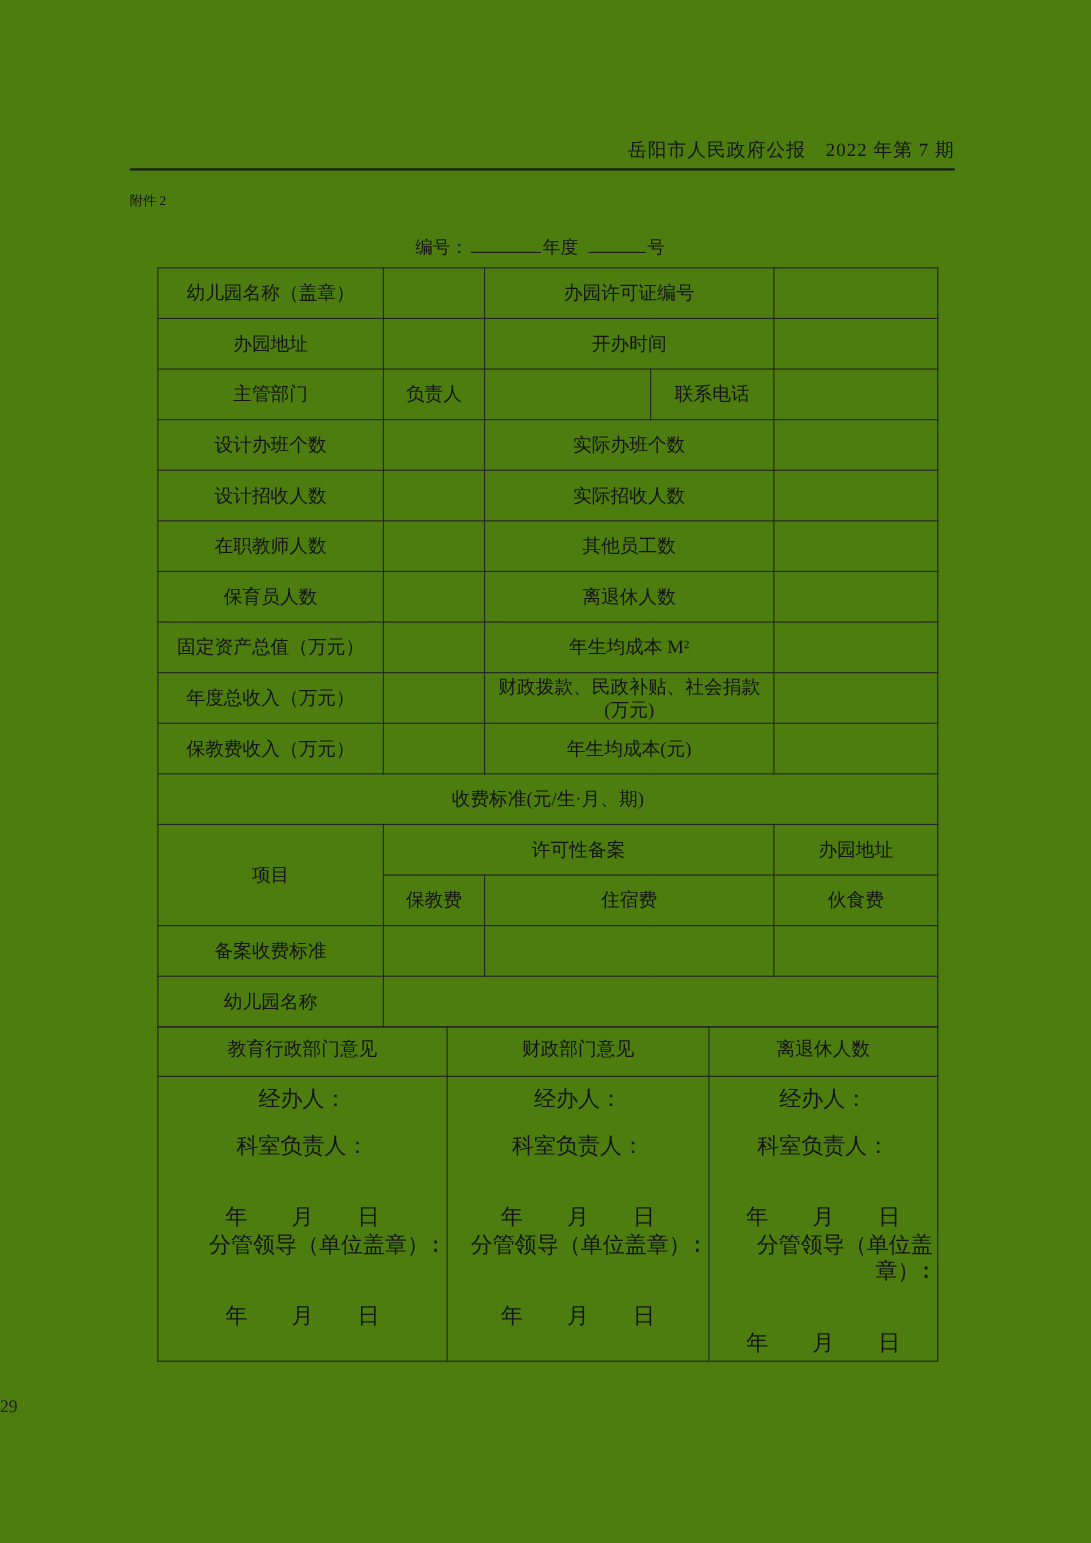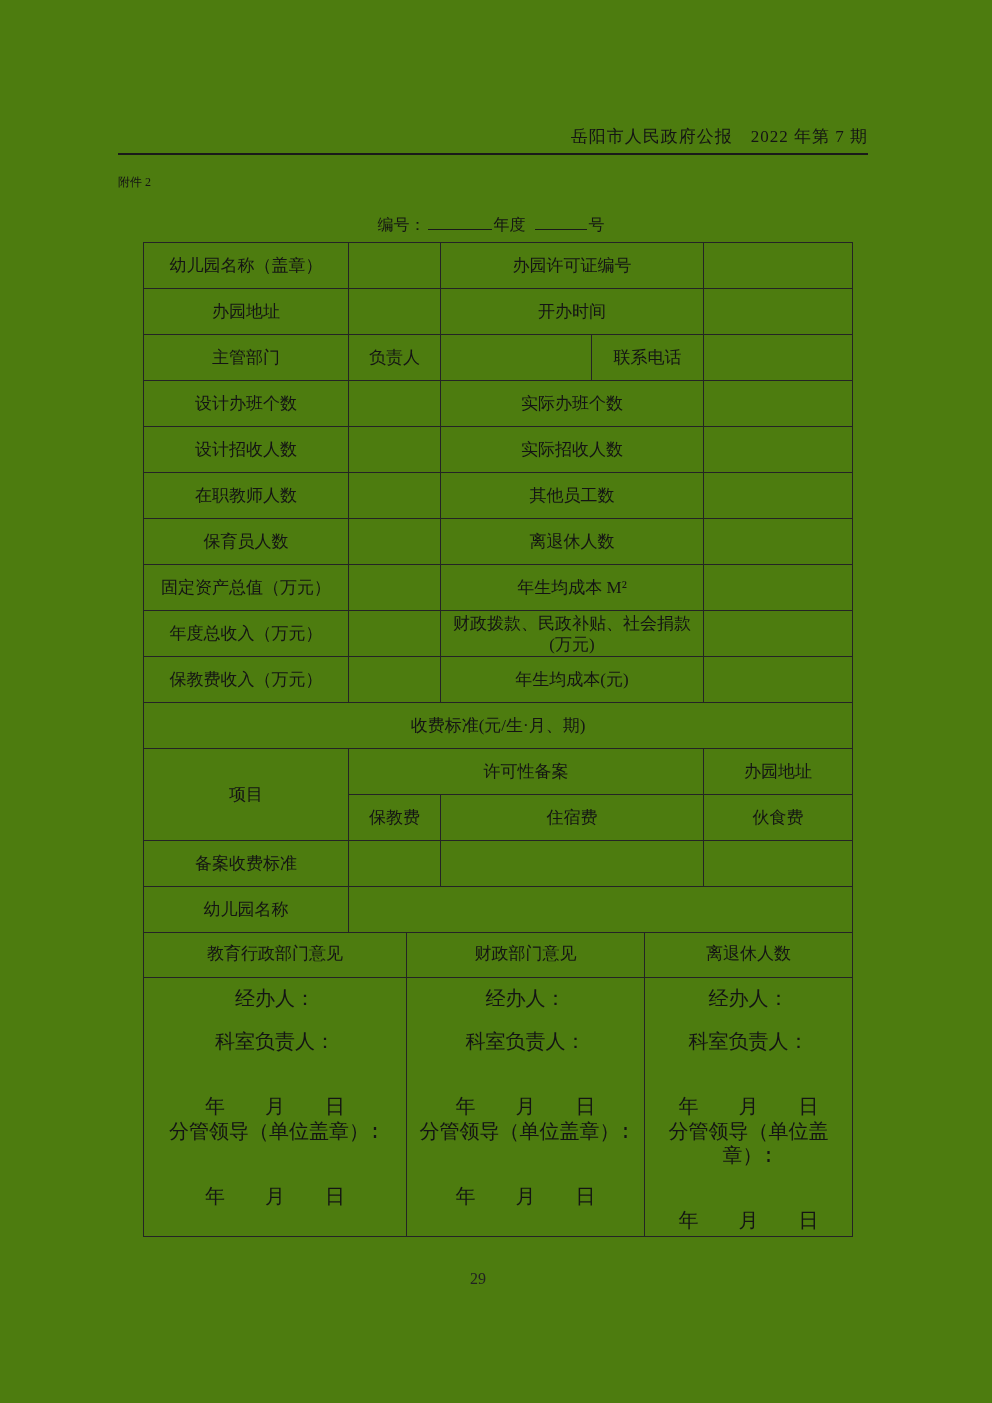--- a/index.html
+++ b/index.html
@@ -76,26 +76,26 @@
   .main tr.fee-sub { height: 46px; }
   td.tight { line-height: 21px; padding: 1px 6px; }
   .opinions { margin-top: -1.5px; font-family: Liberation Mono, monospace; }
   .opinions tr.op-head { height: 45px; }
   .opinions tr.op-body { height: 235px; }
   .opinions td.sig { vertical-align: top; }
   .sig p { margin: 0; line-height: 24px; font-size: 20px; }
   .sig .l1 { margin-top: 8px; }
   .sig .l2 { margin-top: 19px; }
   .sig .l3 { margin-top: 41px; }
-  .sig .l4 { margin-top: 1px; }
+  .sig .l4 { margin-top: 1px; text-align: right; }
   .sig .l5 { margin-top: 41px; }
   .pagenum {
     margin-top: 32px;
     width: 956px;
-    text-align: center;
+    text-align: left;
     font-size: 16px;
     line-height: 20px;
     color: #222;
   }
 </style>
 </head>
 <body>
 
 <div class="page">
   <div class="content">

